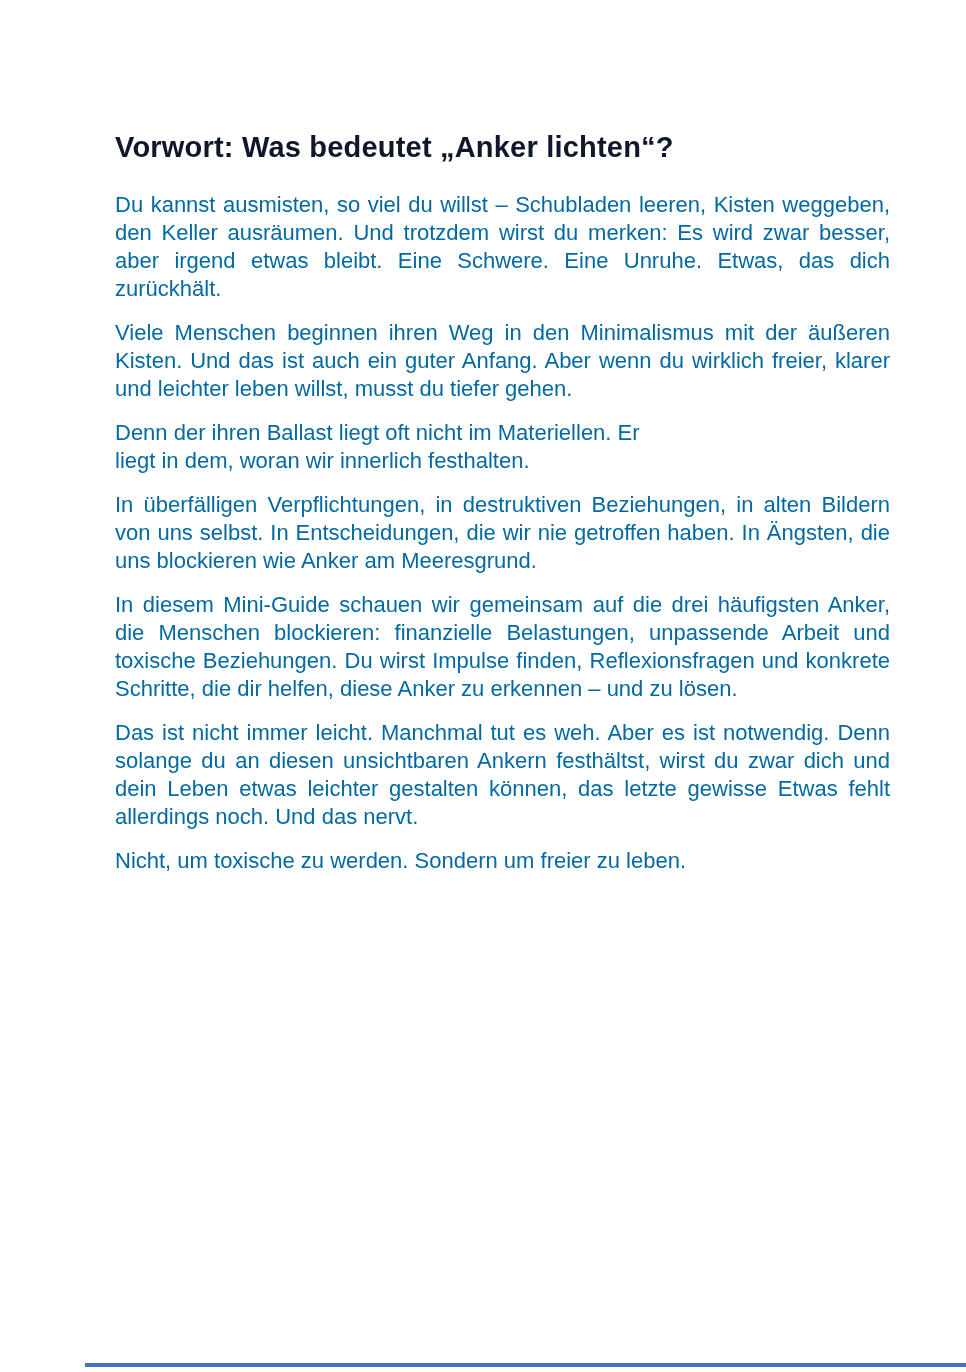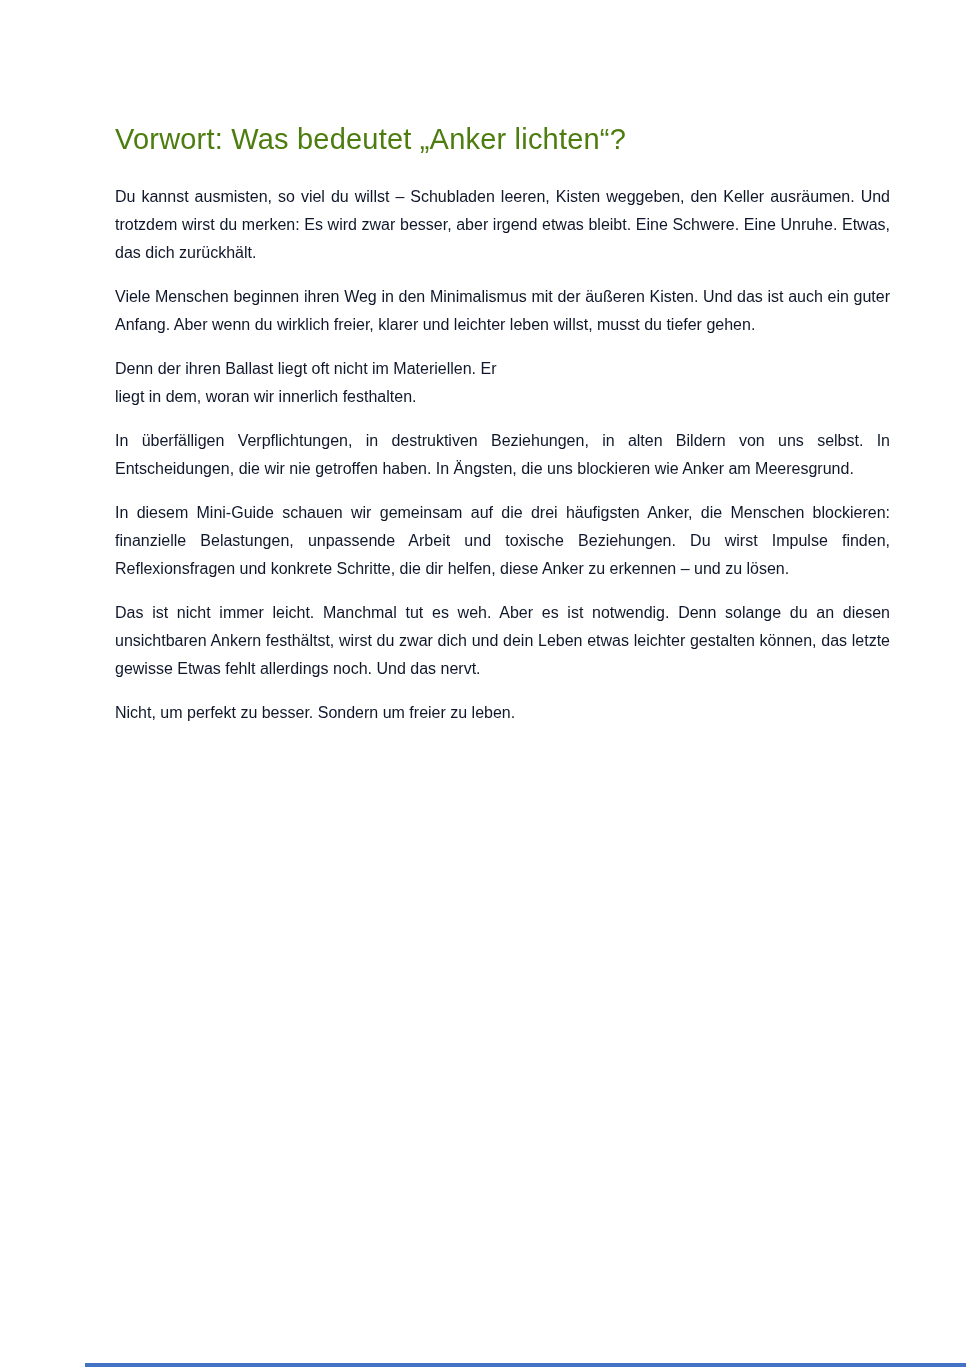--- a/index.html
+++ b/index.html
@@ -17,33 +17,33 @@
     color: #1a1a1a;
   }
   .content {
     position: absolute;
     top: 122px;
     left: 115px;
     width: 775px;
   }
   .doc-title {
     font-size: 29px;
-    font-weight: 400;
+    font-weight: 700;
     line-height: 1.2;
-    margin: 0 0 26px 0;
-    color: #4d7c0f;
+    margin: 8px 0 26px 0;
+    color: #0f172a;
     letter-spacing: 0.2px;
   }
   .doc-paragraph {
-    font-size: 16px;
+    font-size: 22px;
     line-height: 28px;
     margin: 0 0 16px 0;
     text-align: justify;
     white-space: pre-line;
-    color: #0f172a;
+    color: #0369a1;
   }
   .footer-rule {
     position: absolute;
     left: 85px;
     right: 0;
     bottom: 5px;
     height: 4px;
   }
 </style>
 </head>
@@ -53,17 +53,17 @@
   <div class="content">
     <h1 class="doc-title">Vorwort: Was bedeutet „Anker lichten“?</h1>
 
     <p class="doc-paragraph">Du kannst ausmisten, so viel du willst – Schubladen leeren, Kisten weggeben, den Keller ausräumen. Und trotzdem wirst du merken: Es wird zwar besser, aber irgend etwas bleibt. Eine Schwere. Eine Unruhe. Etwas, das dich zurückhält.</p>
     <p class="doc-paragraph">Viele Menschen beginnen ihren Weg in den Minimalismus mit der äußeren Kisten. Und das ist auch ein guter Anfang. Aber wenn du wirklich freier, klarer und leichter leben willst, musst du tiefer gehen.</p>
     <p class="doc-paragraph">Denn der ihren Ballast liegt oft nicht im Materiellen. Er
 liegt in dem, woran wir innerlich festhalten.</p>
     <p class="doc-paragraph">In überfälligen Verpflichtungen, in destruktiven Beziehungen, in alten Bildern von uns selbst. In Entscheidungen, die wir nie getroffen haben. In Ängsten, die uns blockieren wie Anker am Meeresgrund.</p>
     <p class="doc-paragraph">In diesem Mini-Guide schauen wir gemeinsam auf die drei häufigsten Anker, die Menschen blockieren: finanzielle Belastungen, unpassende Arbeit und toxische Beziehungen. Du wirst Impulse finden, Reflexionsfragen und konkrete Schritte, die dir helfen, diese Anker zu erkennen – und zu lösen.</p>
     <p class="doc-paragraph">Das ist nicht immer leicht. Manchmal tut es weh. Aber es ist notwendig. Denn solange du an diesen unsichtbaren Ankern festhältst, wirst du zwar dich und dein Leben etwas leichter gestalten können, das letzte gewisse Etwas fehlt allerdings noch. Und das nervt.</p>
-    <p class="doc-paragraph">Nicht, um perfekt zu besser. Sondern um freier zu leben.</p>
+    <p class="doc-paragraph">Nicht, um toxische zu werden. Sondern um freier zu leben.</p>
   </div>
 
   <div class="footer-rule" style="background: rgb(68, 114, 196);"></div>
 </div>
 
 </body></html>

